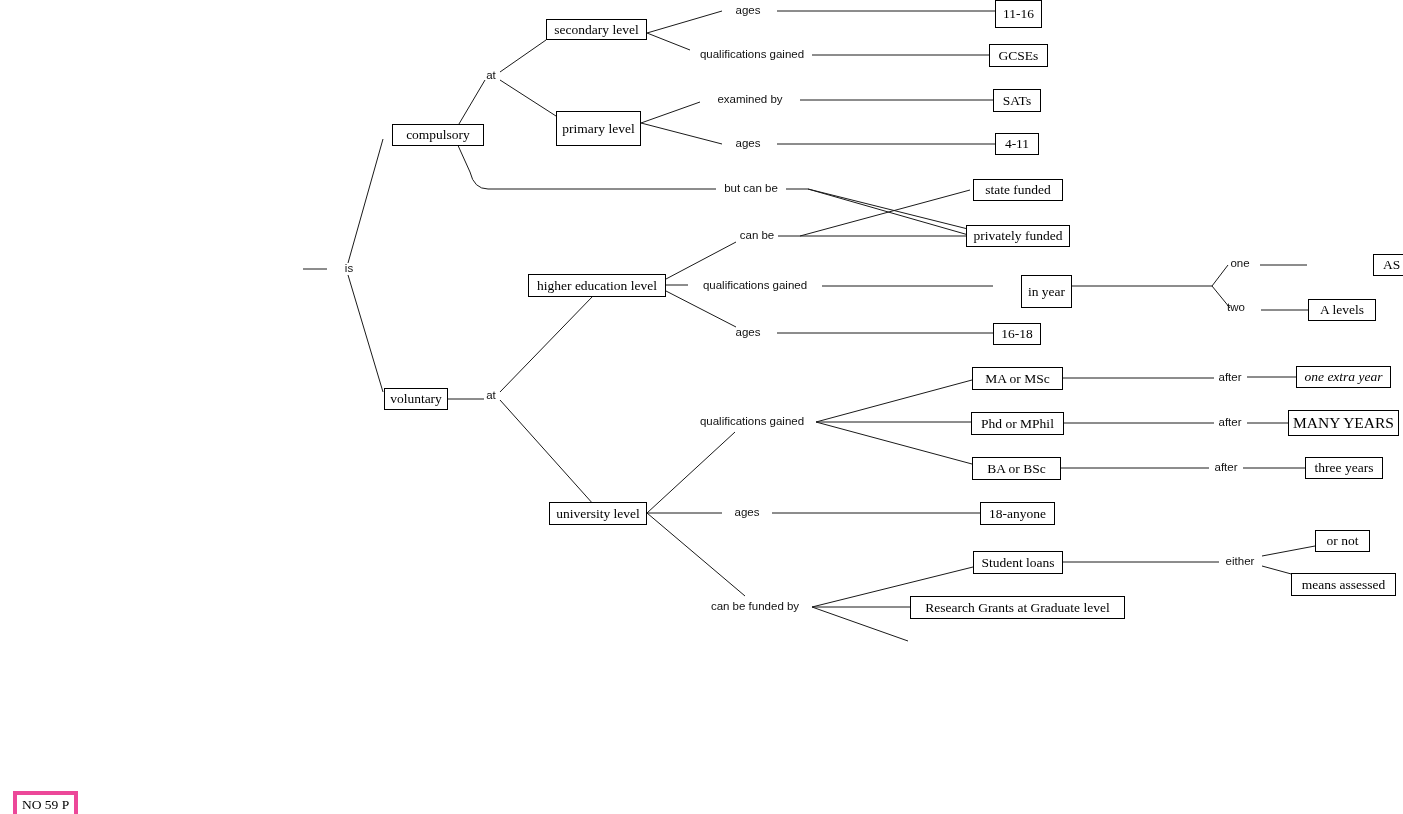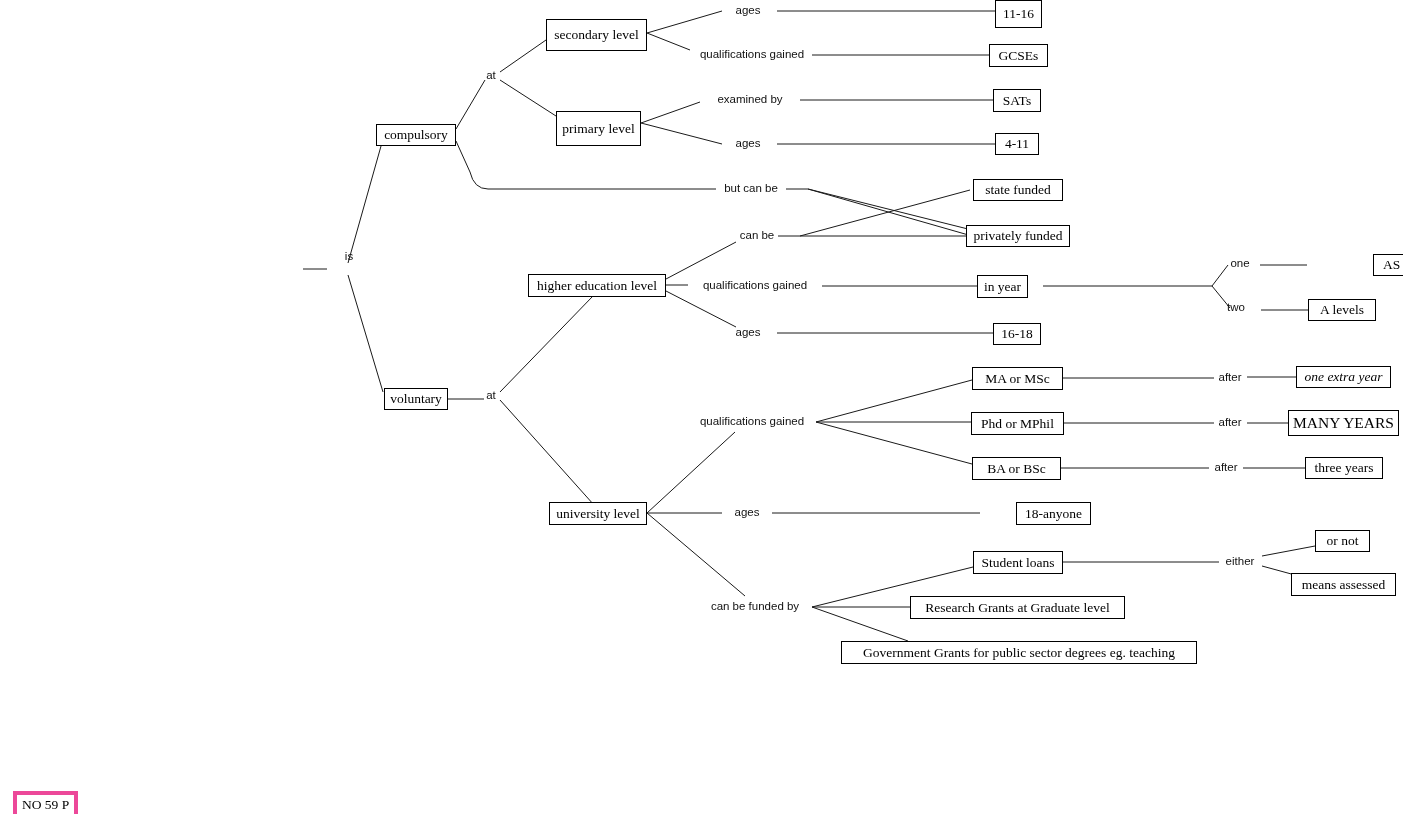--- a/index.html
+++ b/index.html
@@ -150,77 +150,76 @@
     <line x1="812" y1="607" x2="973" y2="567"></line>
     <line x1="812" y1="607" x2="910" y2="607"></line>
     <line x1="812" y1="607" x2="908" y2="641"></line>
 
     <line x1="1063" y1="562" x2="1219" y2="562"></line>
     <line x1="1262" y1="556" x2="1315" y2="546"></line>
     <line x1="1262" y1="566" x2="1306" y2="578"></line>
   </svg>
 
 
-  <div class="node" style="left:376px; top:124px; width:80px; height:22px;">compulsory</div>
+  <div class="node" style="left:392px; top:124px; width:92px; height:22px;">compulsory</div>
 
   <div class="node" style="left:384px; top:388px; width:64px; height:22px;">voluntary</div>
 
-  <div class="node" style="left:546px; top:19px; width:101px; height:32px;">secondary level</div>
+  <div class="node" style="left:546px; top:19px; width:101px; height:21px;">secondary level</div>
 
   <div class="node" style="left:556px; top:111px; width:85px; height:35px;">primary level</div>
 
   <div class="node" style="left:528px; top:274px; width:138px; height:23px;">higher education level</div>
 
   <div class="node" style="left:549px; top:502px; width:98px; height:23px;">university level</div>
 
   <div class="node" style="left:995px; top:0px; width:47px; height:28px;">11-16</div>
 
   <div class="node" style="left:989px; top:44px; width:59px; height:23px;">GCSEs</div>
 
   <div class="node" style="left:993px; top:89px; width:48px; height:23px;">SATs</div>
 
   <div class="node" style="left:995px; top:133px; width:44px; height:22px;">4-11</div>
 
   <div class="node" style="left:973px; top:179px; width:90px; height:22px;">state funded</div>
 
   <div class="node" style="left:966px; top:225px; width:104px; height:22px;">privately funded</div>
 
-  <div class="node" style="left:977px; top:275px; width:51px; height:23px;">in year</div>
+  <div class="node" style="left:1021px; top:275px; width:51px; height:33px;">in year</div>
 
   <div class="node" style="left:993px; top:323px; width:48px; height:22px;">16-18</div>
 
   <div class="node" style="left:1373px; top:254px; width:72px; height:22px;">AS levels</div>
 
   <div class="node" style="left:1308px; top:299px; width:68px; height:22px;">A levels</div>
 
   <div class="node" style="left:972px; top:367px; width:91px; height:23px;">MA or MSc</div>
 
   <div class="node" style="left:971px; top:412px; width:93px; height:23px;">Phd or MPhil</div>
 
   <div class="node" style="left:972px; top:457px; width:89px; height:23px;">BA or BSc</div>
 
   <div class="node" style="left:1296px; top:366px; width:95px; height:22px;font-style:italic;">one extra year</div>
 
   <div class="node big" style="left:1288px; top:410px; width:111px; height:26px;">MANY YEARS</div>
 
   <div class="node" style="left:1305px; top:457px; width:78px; height:22px;">three years</div>
 
-  <div class="node" style="left:980px; top:502px; width:75px; height:23px;margin-left:36px;">18-anyone</div>
+  <div class="node" style="left:980px; top:502px; width:75px; height:23px;">18-anyone</div>
 
   <div class="node" style="left:973px; top:551px; width:90px; height:23px;">Student loans</div>
 
   <div class="node" style="left:910px; top:596px; width:215px; height:23px;">Research Grants at Graduate level</div>
 
-  <div class="node" style="left:841px; top:641px; width:356px; height:23px;">Government Grants for public sector degrees eg. teaching</div>
 
   <div class="node" style="left:1315px; top:530px; width:55px; height:22px;">or not</div>
 
   <div class="node" style="left:1291px; top:573px; width:105px; height:23px;">means assessed</div>
 
-  <div class="link-label center" style="left:335px; top:257px;padding-left:28px;">is</div>
+  <div class="link-label center" style="left:335px; top:269px;padding-left:28px;">is</div>
 
   <div class="link-label center" style="left:491px; top:76px;">at</div>
 
   <div class="link-label center" style="left:748px; top:11px;">ages</div>
 
   <div class="link-label center" style="left:752px; top:55px;">qualifications gained</div>
 
   <div class="link-label center" style="left:750px; top:100px;">examined by</div>
 
   <div class="link-label center" style="left:748px; top:144px;">ages</div>

